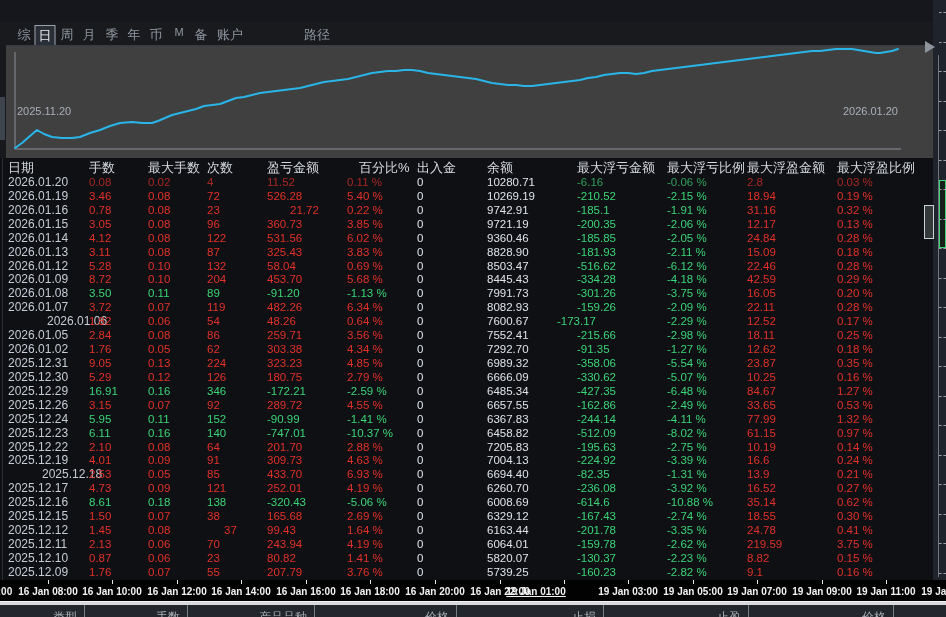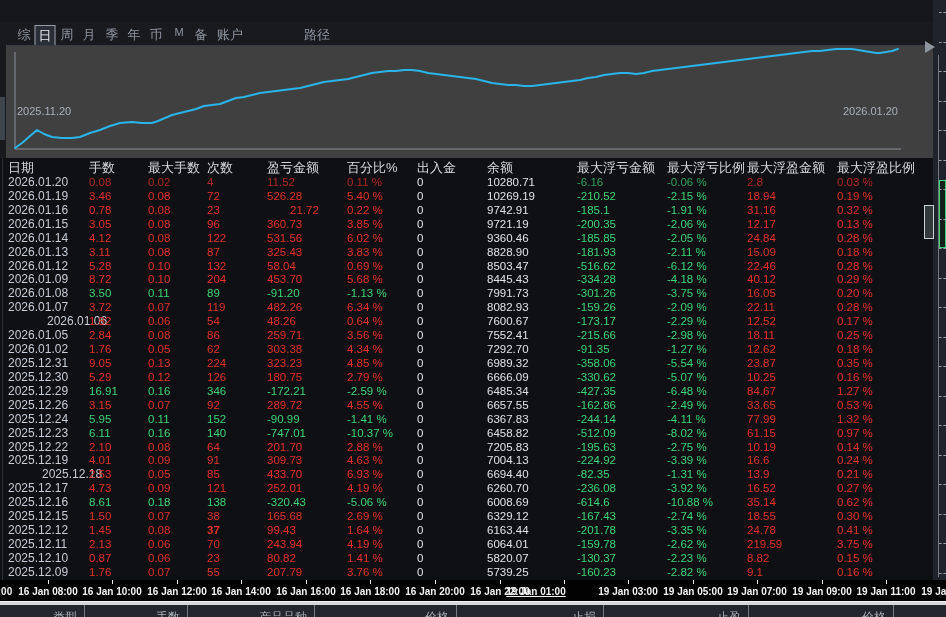--- a/index.html
+++ b/index.html
@@ -101,21 +101,21 @@
   </div>
 
   <div class="stats">
     <div class="stats-edge"></div>
     <div class="thead" id="thead">
         <span style="left: 8px;">日期</span>
         <span style="left: 89px;">手数</span>
         <span style="left: 148px;">最大手数</span>
         <span style="left: 207px;">次数</span>
         <span style="left: 267px;">盈亏金额</span>
-        <span style="left: 347px;">百分比%</span>
+        <span style="left: 359px;">百分比%</span>
         <span style="left: 417px;">出入金</span>
         <span style="left: 487px;">余额</span>
         <span style="left: 577px;">最大浮亏金额</span>
         <span style="left: 667px;">最大浮亏比例</span>
         <span style="left: 747px;">最大浮盈金额</span>
         <span style="left: 837px;">最大浮盈比例</span>
       </div>
     <div class="rows" id="tbody">
         <div class="trow dim">
           <span class="c-date" style="left: 8px;">2026.01.20</span>
@@ -219,21 +219,21 @@
           <span class="c-date" style="left: 8px;">2026.01.09</span>
           <span class="c-red" style="left: 89px;">8.72</span>
           <span class="c-red" style="left: 148px;">0.10</span>
           <span class="c-red" style="left: 207px;">204</span>
           <span class="c-red" style="left: 267px;">453.70</span>
           <span class="c-red" style="left: 347px;">5.68 %</span>
           <span class="c-white" style="left: 417px;">0</span>
           <span class="c-white" style="left: 487px;">8445.43</span>
           <span class="c-green" style="left: 577px;">-334.28</span>
           <span class="c-green" style="left: 667px;">-4.18 %</span>
-          <span class="c-red" style="left: 747px;">40.12</span>
+          <span class="c-red" style="left: 747px;">42.59</span>
           <span class="c-red" style="left: 837px;">0.29 %</span>
         </div>
         <div class="trow">
           <span class="c-date" style="left: 8px;">2026.01.08</span>
           <span class="c-green" style="left: 89px;">3.50</span>
           <span class="c-green" style="left: 148px;">0.11</span>
           <span class="c-green" style="left: 207px;">89</span>
           <span class="c-green" style="left: 267px;">-91.20</span>
           <span class="c-green" style="left: 347px;">-1.13 %</span>
           <span class="c-white" style="left: 417px;">0</span>
@@ -259,21 +259,21 @@
         </div>
         <div class="trow">
           <span class="c-date" style="left: 8px; margin-left: 39px;">2026.01.06</span>
           <span class="c-red" style="left: 89px;">1.82</span>
           <span class="c-red" style="left: 148px;">0.06</span>
           <span class="c-red" style="left: 207px;">54</span>
           <span class="c-red" style="left: 267px;">48.26</span>
           <span class="c-red" style="left: 347px;">0.64 %</span>
           <span class="c-white" style="left: 417px;">0</span>
           <span class="c-white" style="left: 487px;">7600.67</span>
-          <span class="c-green" style="left: 577px;">-173.17</span>
+          <span class="c-green" style="left: 557px;">-173.17</span>
           <span class="c-green" style="left: 667px;">-2.29 %</span>
           <span class="c-red" style="left: 747px;">12.52</span>
           <span class="c-red" style="left: 837px;">0.17 %</span>
         </div>
         <div class="trow">
           <span class="c-date" style="left: 8px;">2026.01.05</span>
           <span class="c-red" style="left: 89px;">2.84</span>
           <span class="c-red" style="left: 148px;">0.08</span>
           <span class="c-red" style="left: 207px;">86</span>
           <span class="c-red" style="left: 267px;">259.71</span>
@@ -464,21 +464,21 @@
           <span class="c-white" style="left: 487px;">6329.12</span>
           <span class="c-green" style="left: 577px;">-167.43</span>
           <span class="c-green" style="left: 667px;">-2.74 %</span>
           <span class="c-red" style="left: 747px;">18.55</span>
           <span class="c-red" style="left: 837px;">0.30 %</span>
         </div>
         <div class="trow">
           <span class="c-date" style="left: 8px;">2025.12.12</span>
           <span class="c-red" style="left: 89px;">1.45</span>
           <span class="c-red" style="left: 148px;">0.08</span>
-          <span class="c-red" style="left: 207px; font-weight: bold;">37</span>
+          <span class="c-red" style="left: 224px;">37</span>
           <span class="c-red" style="left: 267px;">99.43</span>
           <span class="c-red" style="left: 347px;">1.64 %</span>
           <span class="c-white" style="left: 417px;">0</span>
           <span class="c-white" style="left: 487px;">6163.44</span>
           <span class="c-green" style="left: 577px;">-201.78</span>
           <span class="c-green" style="left: 667px;">-3.35 %</span>
           <span class="c-red" style="left: 747px;">24.78</span>
           <span class="c-red" style="left: 837px;">0.41 %</span>
         </div>
         <div class="trow">

